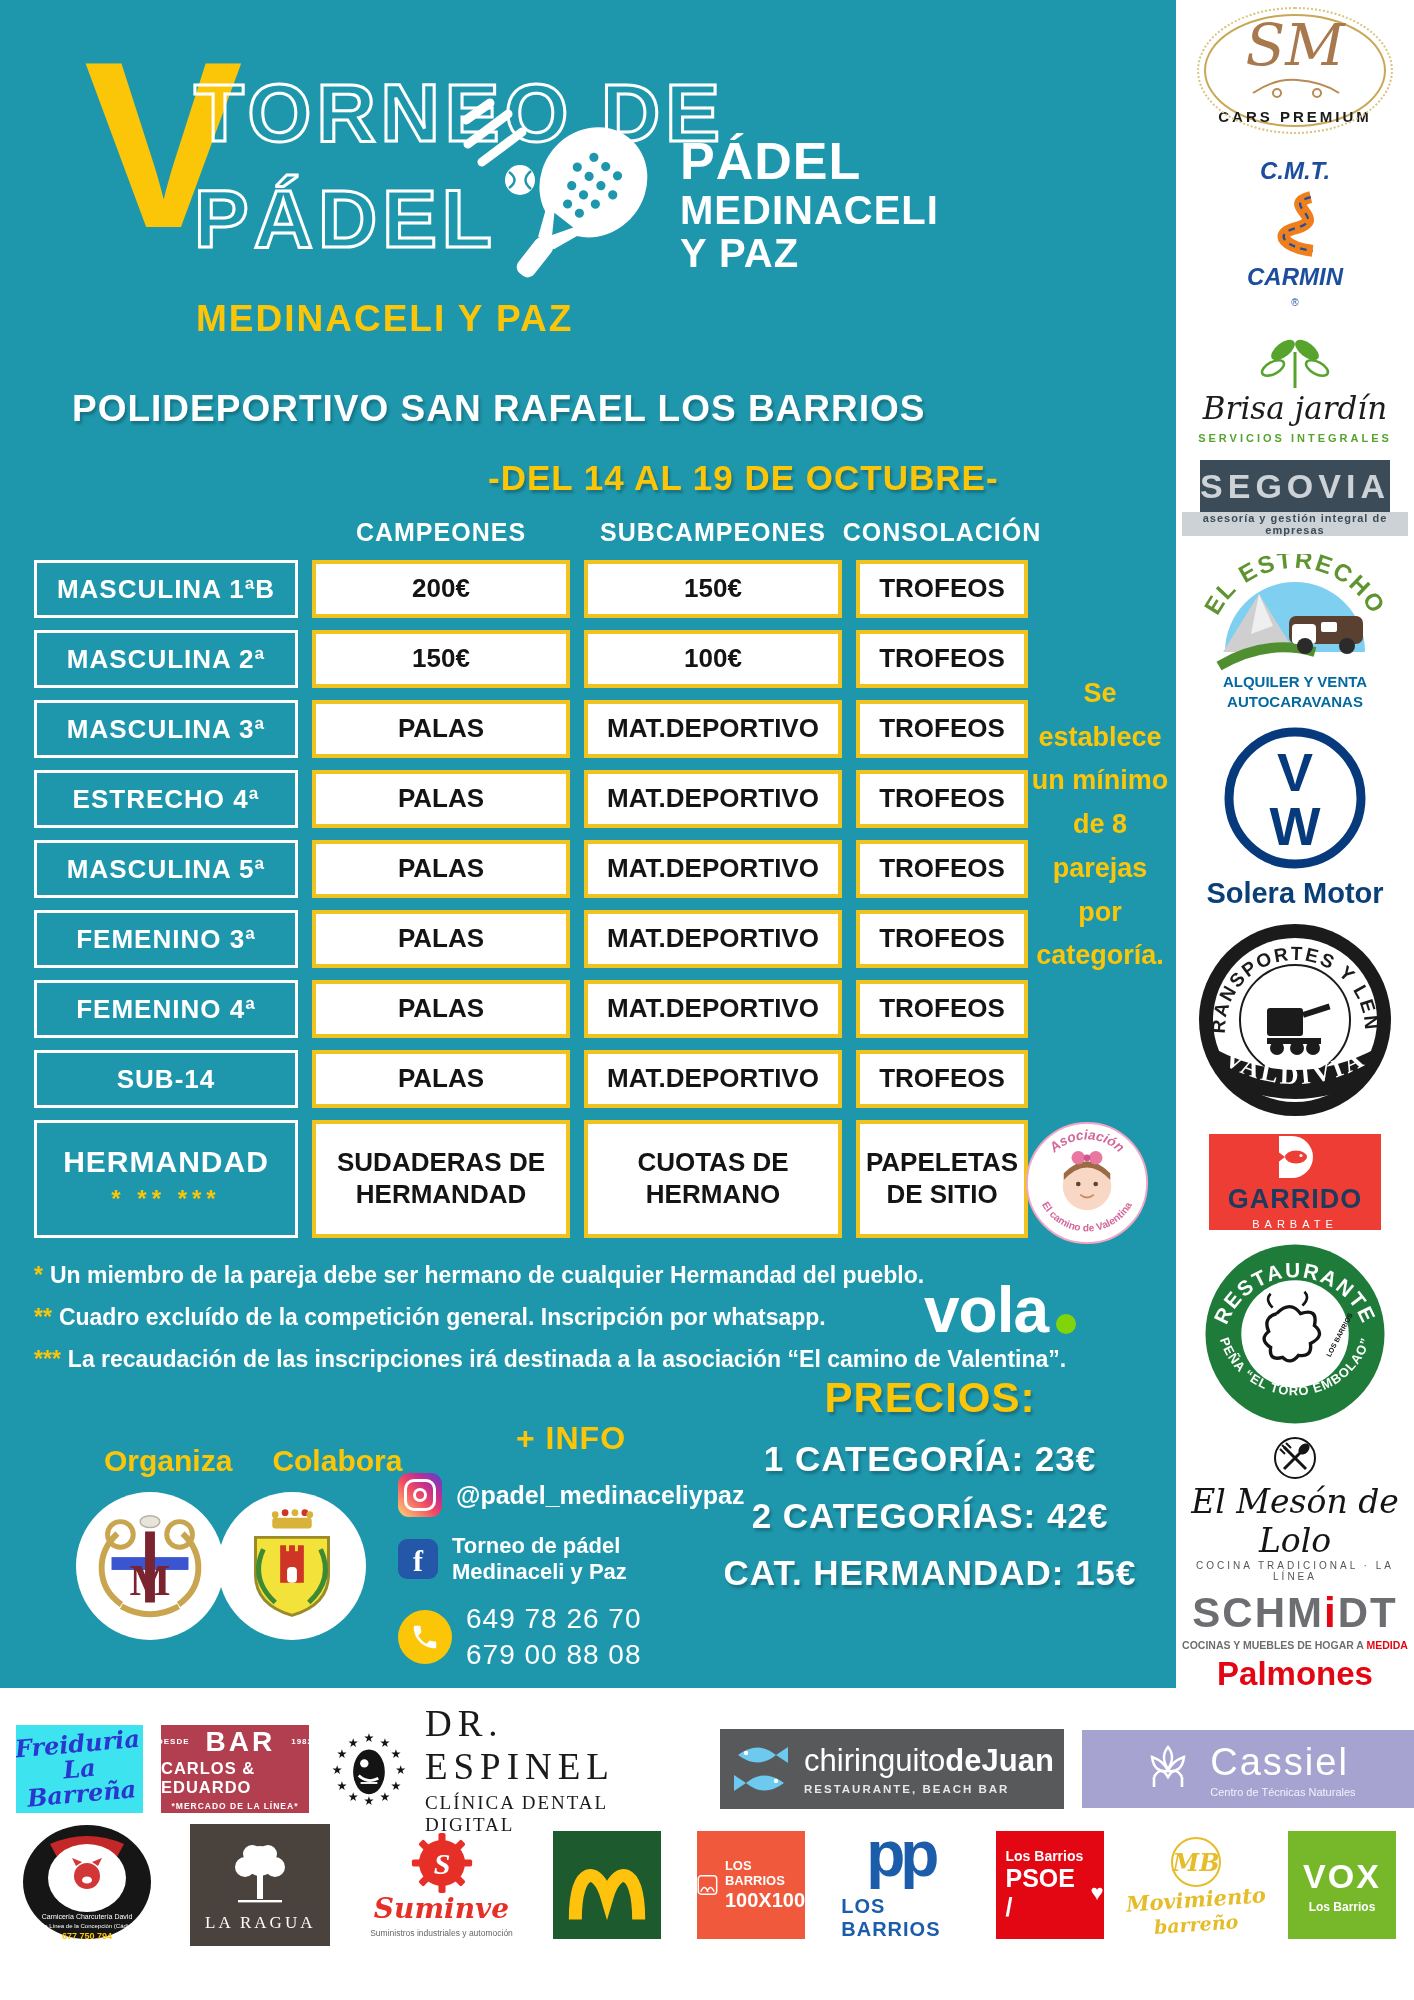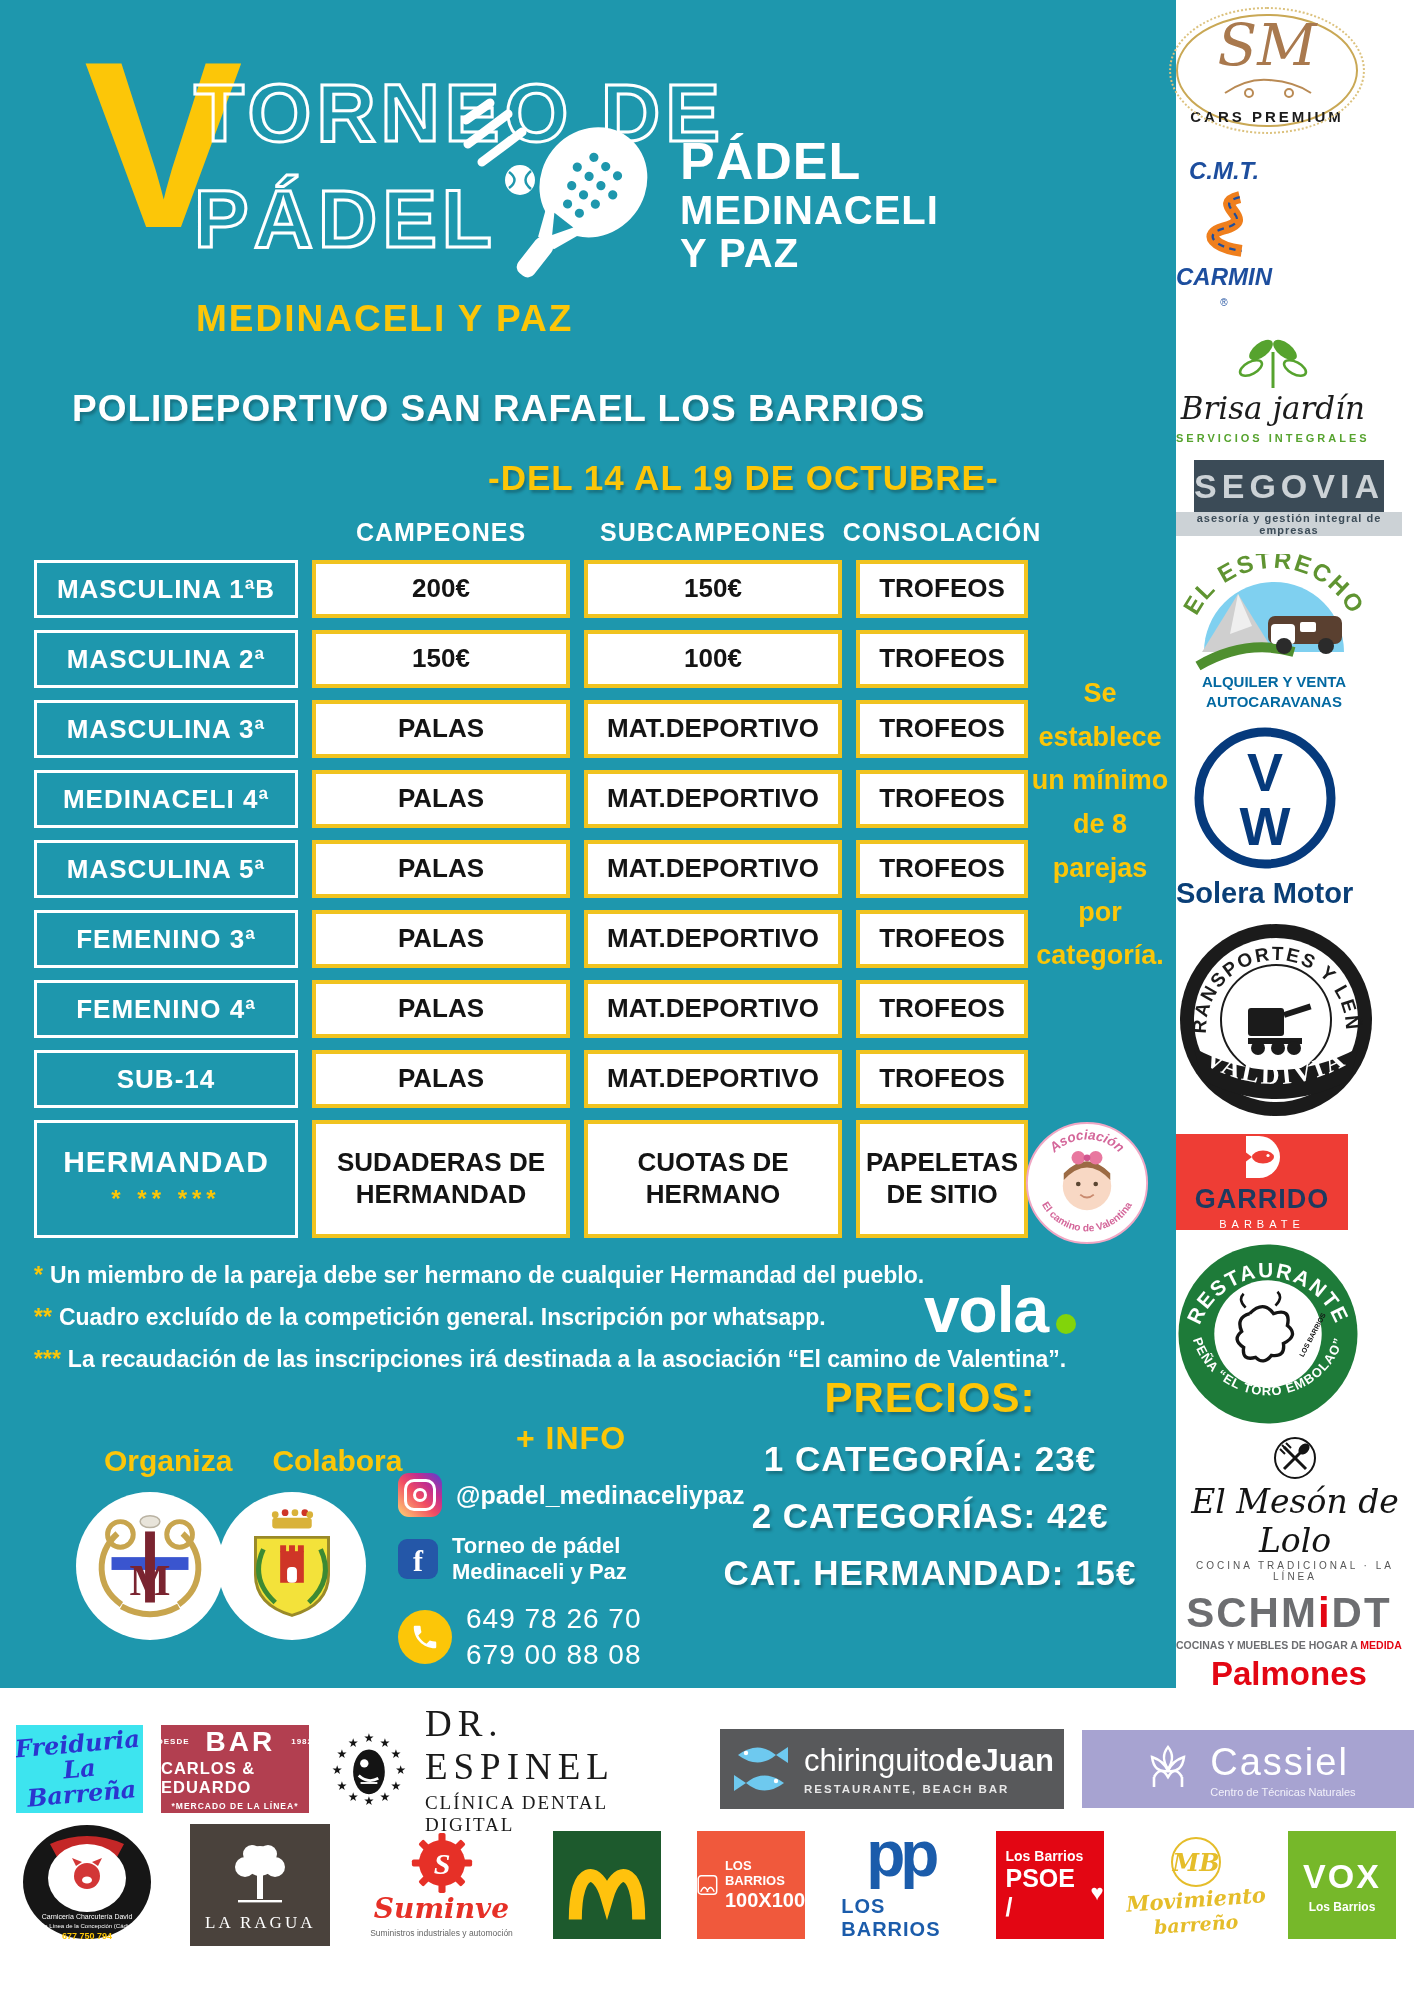--- a/index.html
+++ b/index.html
@@ -63,21 +63,21 @@
   .itext.small{font-size:22px}
   .ig-icon{position:relative;width:44px;height:44px;border-radius:11px;background:linear-gradient(45deg,#ffd776 0%,#f24d62 45%,#c22e8f 70%,#5342d6 100%);flex:0 0 auto}
   .ig-icon::before{content:"";position:absolute;inset:6px;border:3px solid #fff;border-radius:10px}
   .ig-icon::after{content:"";position:absolute;left:15px;top:15px;width:8px;height:8px;border:3px solid #fff;border-radius:50%}
   .fb-icon{width:40px;height:40px;border-radius:9px;background:#2457a8;color:#fff;display:flex;align-items:center;justify-content:center;flex:0 0 auto}
   .fb-icon::after{content:"f";font-family:"Liberation Serif",serif;font-weight:bold;font-size:30px;margin-top:4px}
   .phone-icon{width:54px;height:54px;border-radius:50%;background:#fcc608;display:flex;align-items:center;justify-content:center;flex:0 0 auto}
   .phones div{color:#ffffff;font-weight:400;font-size:28px;letter-spacing:1px;line-height:1.3}
 
   
-  .sidebar{position:absolute;left:1176px;top:0;width:238px;height:1444px;background:#ffffff;display:flex;flex-direction:column;align-items:flex-start}
+  .sidebar{position:absolute;left:1176px;top:0;width:238px;height:1444px;background:#ffffff;display:flex;flex-direction:column;align-items:center}
   .sp{display:flex;flex-direction:column;align-items:center;text-align:center}
 
   .sm-badge{margin-top:14px;width:182px;height:182px;border-radius:50%;border:2px solid #c9a855;outline:2px dotted #dcc27e;outline-offset:5px;display:flex;flex-direction:column;align-items:center;justify-content:center}
   .sm-mono{font-family:"DejaVu Serif",serif;font-style:italic;font-size:58px;color:#a9794e;line-height:1}
   .sm-cap{margin-top:10px;font-size:15px;letter-spacing:3px;color:#1b1b1b;font-weight:700}
 
   .carmin{margin-top:30px;display:flex;align-items:center;gap:6px}
   .carmin .ct{color:#1d4e9e;font-weight:800;font-style:italic;font-size:24px}
   .carmin .reg{font-size:10px;color:#1d4e9e;vertical-align:top}
 
@@ -234,21 +234,21 @@
       <div class="cat">MASCULINA 2ª</div>
       <div class="prize">150€</div>
       <div class="prize">100€</div>
       <div class="prize">TROFEOS</div>
 
       <div class="cat">MASCULINA 3ª</div>
       <div class="prize">PALAS</div>
       <div class="prize">MAT.DEPORTIVO</div>
       <div class="prize">TROFEOS</div>
 
-      <div class="cat">MEDINACELI 4ª</div>
+      <div class="cat">ESTRECHO 4ª</div>
       <div class="prize">PALAS</div>
       <div class="prize">MAT.DEPORTIVO</div>
       <div class="prize">TROFEOS</div>
 
       <div class="cat">MASCULINA 5ª</div>
       <div class="prize">PALAS</div>
       <div class="prize">MAT.DEPORTIVO</div>
       <div class="prize">TROFEOS</div>
 
       <div class="cat">FEMENINO 3ª</div>

